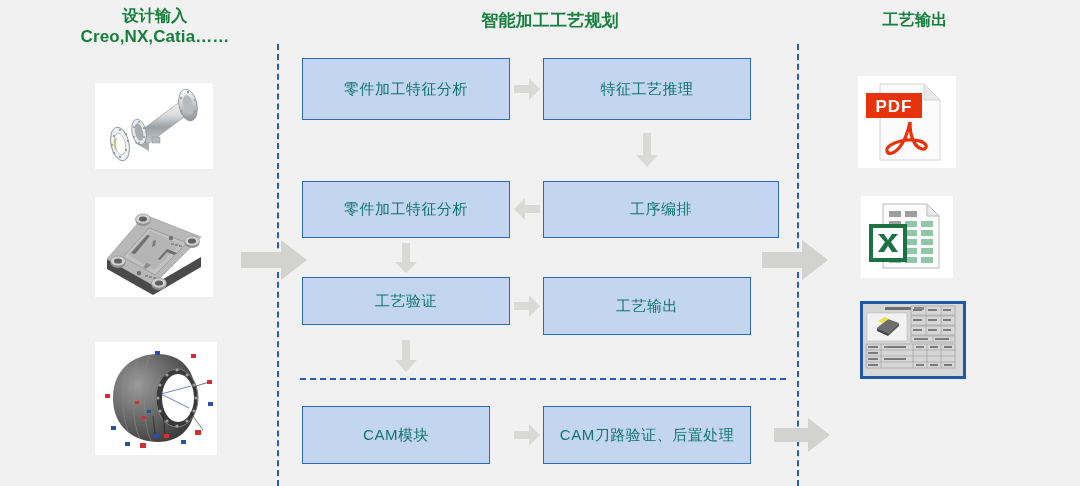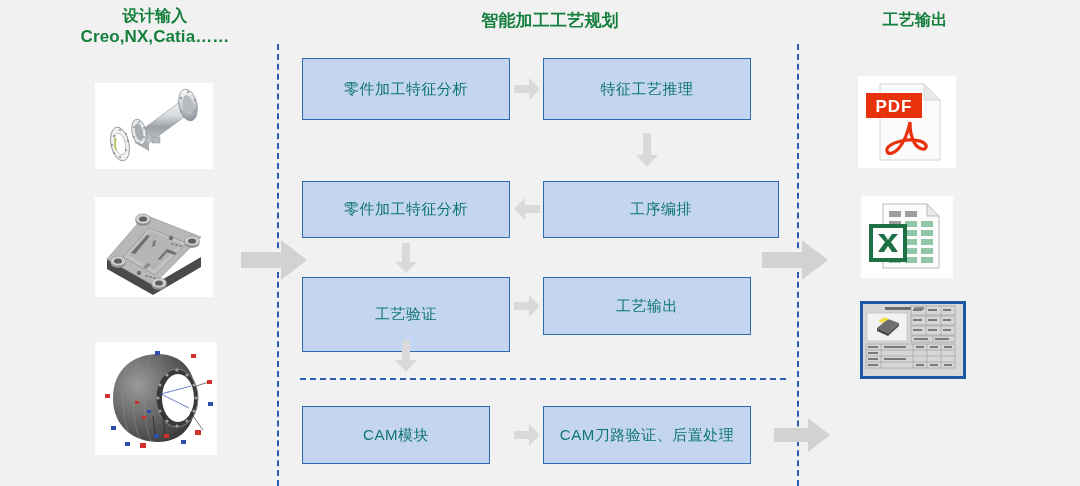--- a/index.html
+++ b/index.html
@@ -290,21 +290,21 @@
   </div>
 
   <div class="pbox" style="left:302px;top:181px;width:208px;height:57px;">
     <span>零件加工特征分析</span>
   </div>
 
   <div class="pbox" style="left:543px;top:181px;width:236px;height:57px;">
     <span>工序编排</span>
   </div>
 
-  <div class="pbox" style="left:302px;top:277px;width:208px;height:75px;">
+  <div class="pbox" style="left:302px;top:277px;width:208px;height:48px;">
     <span>工艺验证</span>
   </div>
 
   <div class="pbox" style="left:543px;top:277px;width:208px;height:58px;">
     <span>工艺输出</span>
   </div>
 
   <div class="pbox" style="left:302px;top:406px;width:188px;height:58px;">
     <span>CAM模块</span>
   </div>

